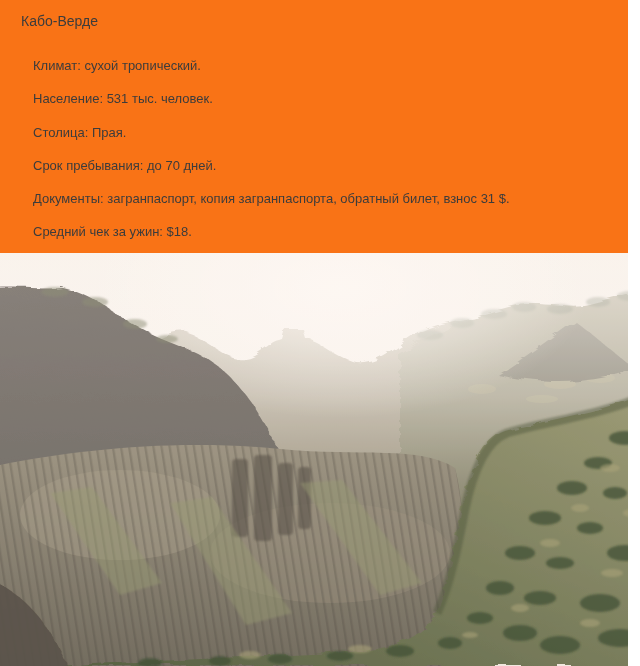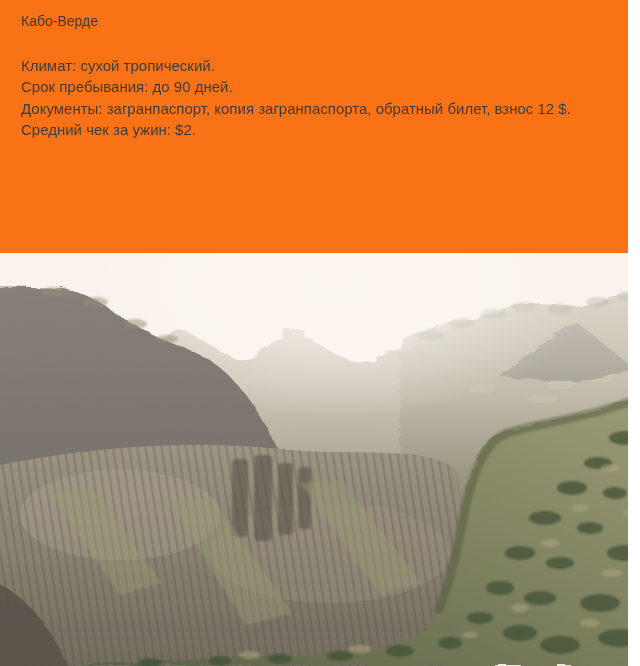--- a/index.html
+++ b/index.html
@@ -16,42 +16,44 @@
     box-sizing:border-box;
     color:#3c3c3c;
   }
   .title{
     font-size:14px;
     line-height:18px;
     margin:0 0 25px 0;
     font-weight:400;
   }
   .facts p{
-    margin:0;
-    font-size:15px;
+    margin:12px;
+    font-size:13px;
     line-height:21.3px;
     white-space:nowrap;
   }
   .photo{
     position:absolute;left:0;top:253px;width:640px;height:413px;
   }
   .photo svg{display:block;}
 </style>
 </head>
 <body>
 
 <div class="page">
 
   <div class="info">
     <p class="title">Кабо-Верде</p>
     <div class="facts">
       <p>Климат: сухой тропический.</p>
-      <p>Срок пребывания: до 90 дней.</p>
-      <p>Документы: загранпаспорт, копия загранпаспорта, обратный билет, взнос 12 $.</p>
-      <p>Средний чек за ужин: $2.</p>
+      <p>Население: 531 тыс. человек.</p>
+      <p>Столица: Прая.</p>
+      <p>Срок пребывания: до 70 дней.</p>
+      <p>Документы: загранпаспорт, копия загранпаспорта, обратный билет, взнос 31 $.</p>
+      <p>Средний чек за ужин: $18.</p>
     </div>
   </div>
 
   <div class="photo" title="Hazy mountain valley landscape in Cabo Verde: green vegetated ridges, basalt canyon walls and a bright pinkish overexposed sky">
     <svg width="640" height="413" viewBox="0 0 640 413" preserveAspectRatio="none">
       <defs>
         <linearGradient id="g-sky" x1="0" y1="0" x2="0" y2="1">
           <stop offset="0" stop-color="#fdf8f4"></stop>
           <stop offset="0.55" stop-color="#f8efe8"></stop>
           <stop offset="1" stop-color="#f2e7de"></stop>

